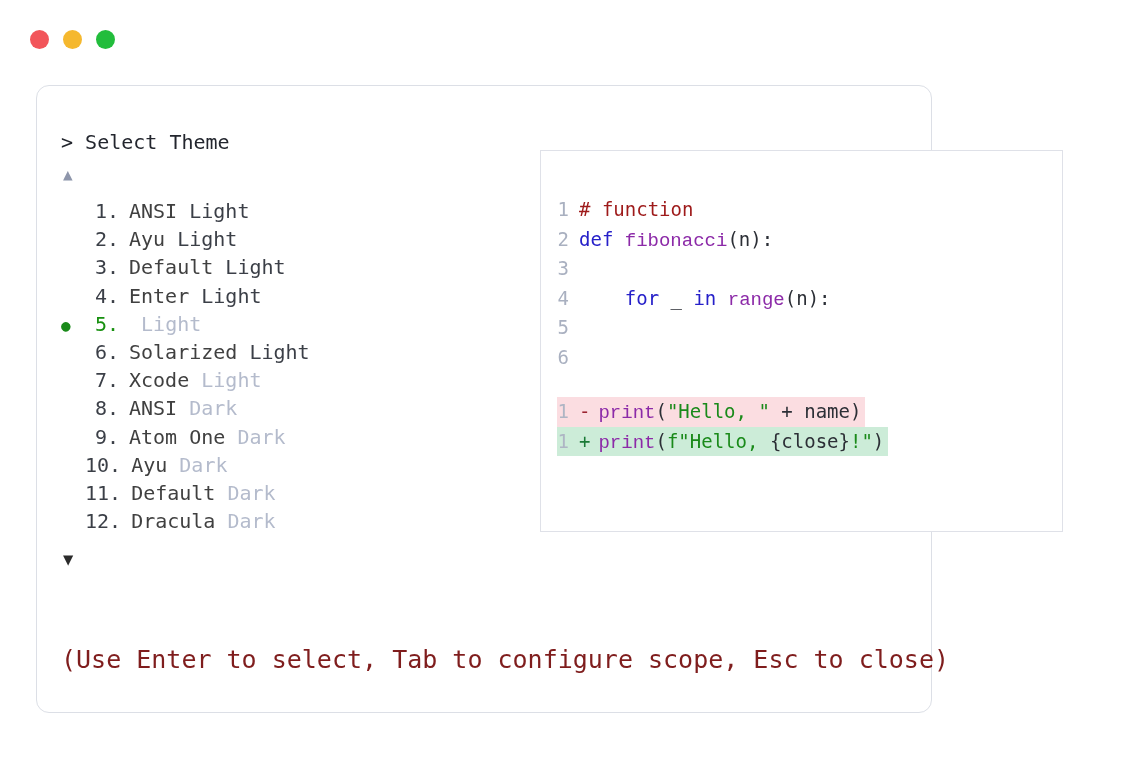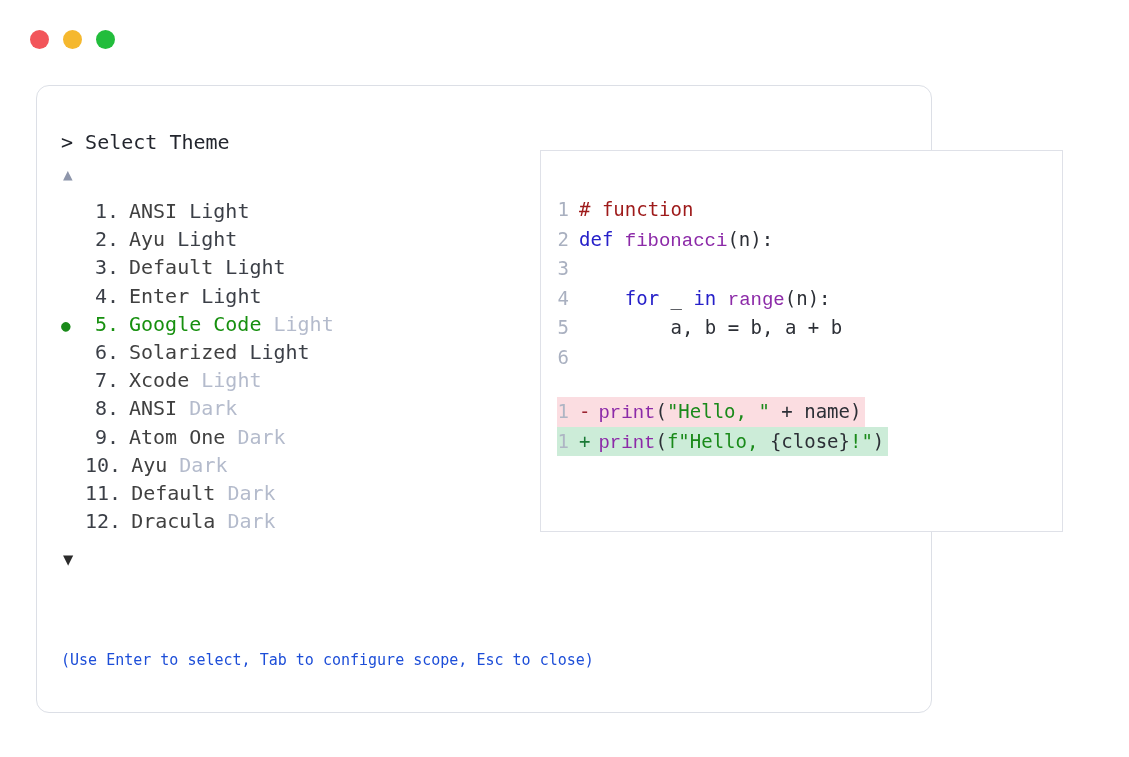--- a/index.html
+++ b/index.html
@@ -177,23 +177,23 @@
   .tok-num     { color: #137a7a; }
   .tok-plain   { color: #2c2f36; }
   .tok-string  { color: #1a8a1a; }
   .tok-punct   { color: #2c2f36; }
 
   
   .footer-hint {
     position: absolute;
     left: 24px;
     bottom: 40px;
-    font-size: 15px;
+    font-size: 25px;
     line-height: 24px;
-    color: #1d4ed8;
+    color: #7f1d1d;
     white-space: pre;
   }
 </style>
 </head>
 <body>
 
 <div id="app">
 
   <div class="titlebar">
     <span class="dot" style="background: rgb(242, 85, 90);"></span>
@@ -207,41 +207,41 @@
       <div class="col-left">
         <div class="heading"><span class="prompt-caret">&gt;</span> <span>Select Theme</span></div>
 
         <div class="arrow-up">▲</div>
 
         <ul class="theme-list">
             <li class="theme-row"><span class="bullet blank">&nbsp;</span><span class="idx">1.</span><span class="tname">ANSI</span><span> </span><span class="tsuffix">Light</span></li>
             <li class="theme-row"><span class="bullet blank">&nbsp;</span><span class="idx">2.</span><span class="tname">Ayu</span><span> </span><span class="tsuffix">Light</span></li>
             <li class="theme-row"><span class="bullet blank">&nbsp;</span><span class="idx">3.</span><span class="tname">Default</span><span> </span><span class="tsuffix">Light</span></li>
             <li class="theme-row"><span class="bullet blank">&nbsp;</span><span class="idx">4.</span><span class="tname">Enter</span><span> </span><span class="tsuffix">Light</span></li>
-            <li class="theme-row selected"><span class="bullet">●</span><span class="idx">5.</span><span class="tname">Google Code</span><span> </span><span class="tsuffix" style="color: rgb(180, 187, 204);">Light</span></li>
+            <li class="theme-row selected"><span class="bullet">●</span><span class="idx">5.</span><span> </span><span class="tsuffix" style="color: rgb(180, 187, 204);">Light</span></li>
             <li class="theme-row"><span class="bullet blank">&nbsp;</span><span class="idx">6.</span><span class="tname">Solarized</span><span> </span><span class="tsuffix">Light</span></li>
             <li class="theme-row"><span class="bullet blank">&nbsp;</span><span class="idx">7.</span><span class="tname">Xcode</span><span> </span><span class="tsuffix" style="color: rgb(180, 187, 204);">Light</span></li>
             <li class="theme-row"><span class="bullet blank">&nbsp;</span><span class="idx">8.</span><span class="tname">ANSI</span><span> </span><span class="tsuffix" style="color: rgb(180, 187, 204);">Dark</span></li>
             <li class="theme-row"><span class="bullet blank">&nbsp;</span><span class="idx">9.</span><span class="tname">Atom One</span><span> </span><span class="tsuffix" style="color: rgb(180, 187, 204);">Dark</span></li>
             <li class="theme-row"><span class="bullet blank">&nbsp;</span><span class="idx">10.</span><span class="tname">Ayu</span><span> </span><span class="tsuffix" style="color: rgb(180, 187, 204);">Dark</span></li>
             <li class="theme-row"><span class="bullet blank">&nbsp;</span><span class="idx">11.</span><span class="tname">Default</span><span> </span><span class="tsuffix" style="color: rgb(180, 187, 204);">Dark</span></li>
             <li class="theme-row"><span class="bullet blank">&nbsp;</span><span class="idx">12.</span><span class="tname">Dracula</span><span> </span><span class="tsuffix" style="color: rgb(180, 187, 204);">Dark</span></li>
           </ul>
 
         <div class="arrow-down">▼</div>
       </div>
 
       <div class="col-right">
         <div class="code-panel">
           <div>
               <div class="code-line"><span class="lineno">1</span><span class="code-text"><span class="tok-comment"># function</span></span></div>
               <div class="code-line"><span class="lineno">2</span><span class="code-text"><span class="tok-keyword">def </span><span class="tok-func">fibonacci</span><span class="tok-punct">(n):</span></span></div>
               <div class="code-line"><span class="lineno">3</span></div>
               <div class="code-line"><span class="lineno">4</span><span class="code-text"><span class="tok-plain">    </span><span class="tok-keyword">for</span><span class="tok-plain"> _ </span><span class="tok-keyword">in</span><span class="tok-plain"> </span><span class="tok-func">range</span><span class="tok-punct">(n):</span></span></div>
-              <div class="code-line"><span class="lineno">5</span><span class="code-text"><span class="tok-plain">        a, b = b, a + b</span></span></div>
+              <div class="code-line"><span class="lineno">5</span></div>
               <div class="code-line"><span class="lineno">6</span></div>
             </div>
           <div class="spacer"></div>
           <div>
               <div class="diff-line del"><span class="lineno">1</span><span class="diff-mark">-</span><span class="code-text"><span class="tok-func">print</span><span class="tok-punct">(</span><span class="tok-string">"Hello, "</span><span class="tok-plain"> + name)</span></span></div>
               <div class="diff-line add"><span class="lineno">1</span><span class="diff-mark">+</span><span class="code-text"><span class="tok-func">print</span><span class="tok-punct">(</span><span class="tok-string">f"Hello, </span><span class="tok-plain">{close}</span><span class="tok-string">!"</span><span class="tok-punct">)</span></span></div>
             </div>
         </div>
       </div>
 

